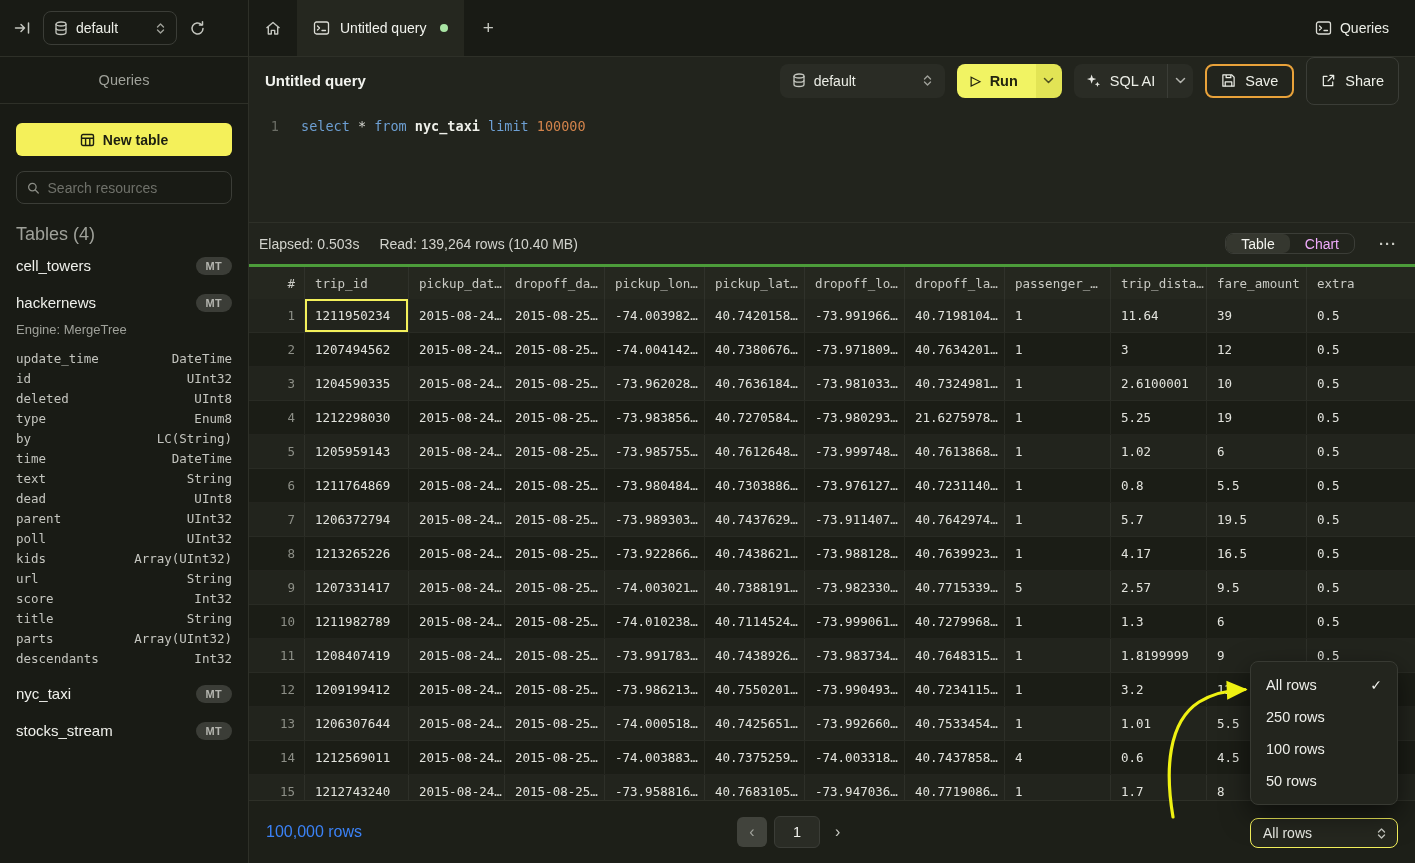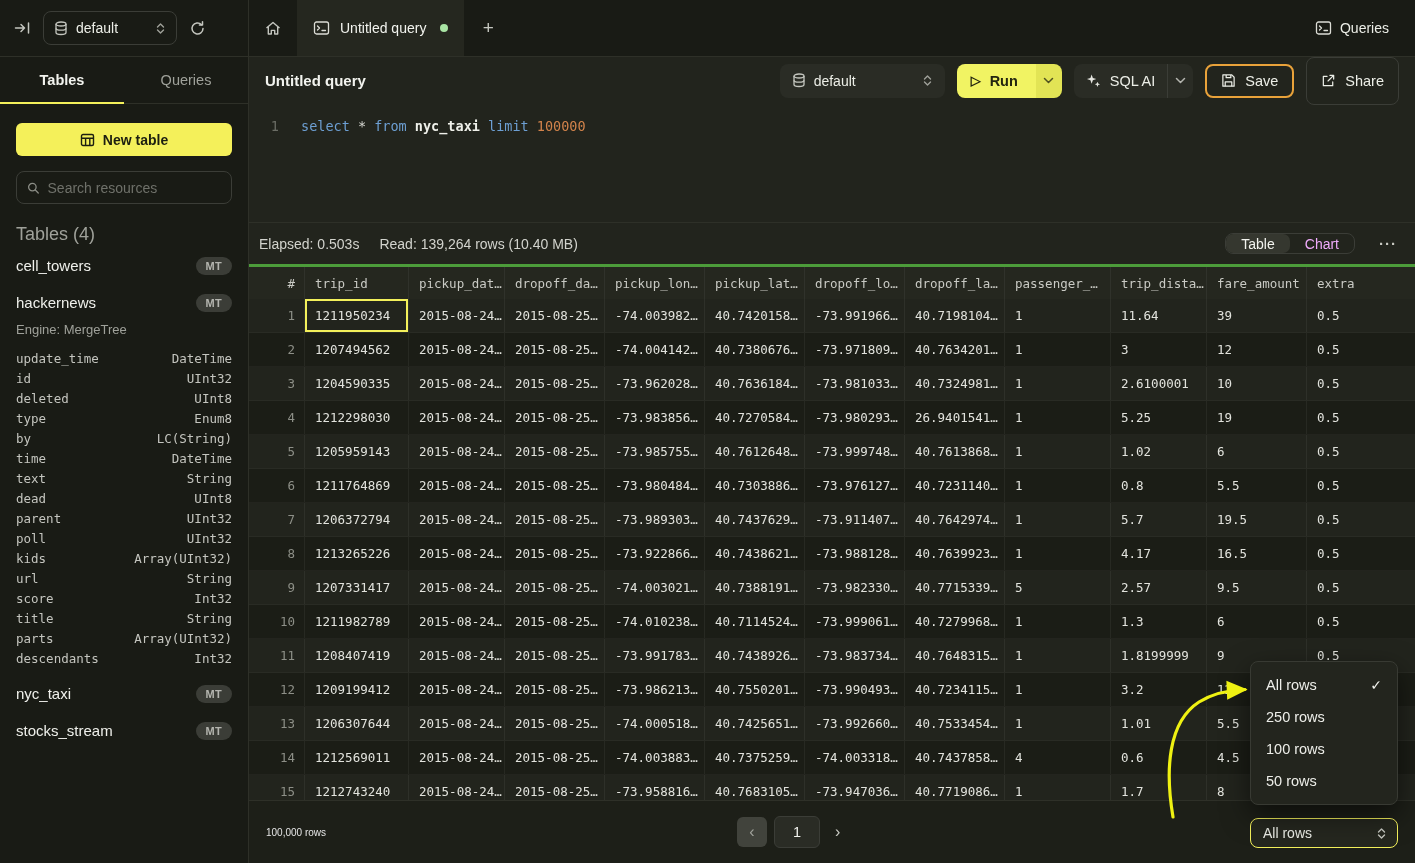--- a/index.html
+++ b/index.html
@@ -104,21 +104,21 @@
   .c1{width:104px;flex:0 0 104px}
   .c2{width:96px;flex:0 0 96px}.c3{width:100px;flex:0 0 100px}
   .c4{width:100px;flex:0 0 100px}.c5{width:100px;flex:0 0 100px}
   .c6{width:100px;flex:0 0 100px}.c7{width:100px;flex:0 0 100px}
   .c8{width:106px;flex:0 0 106px}.c9{width:96px;flex:0 0 96px}
   .c10{width:100px;flex:0 0 100px}.c11{flex:1;border-right:none}
   .cell.selected{box-shadow:inset 0 0 0 2px var(--yellow)}
 
   
   .rfooter{height:63px;flex:0 0 63px;border-top:1px solid var(--border);background:#1d1f18;display:flex;align-items:center;padding:0 17px;position:relative}
-  .total{font-size:10px;color:#e5e5e5}
+  .total{font-size:16px;color:#3b82f6}
   .pagination{position:absolute;left:488px;display:flex;align-items:center;gap:7px}
   .pg-prev{width:30px;height:30px;border-radius:6px;background:#41433c;color:#9fa19a;display:flex;align-items:center;justify-content:center;font-size:16px;cursor:pointer}
   .pg-num{width:46px;height:32px;border-radius:6px;background:var(--bg3);border:1px solid var(--border-l);display:flex;align-items:center;justify-content:center;font-size:14.5px;color:#f2f3ee;cursor:pointer}
   .pg-next{margin-left:8px;color:#c9cac3;font-size:16px;cursor:pointer}
   .size-select{position:absolute;right:17px;top:17px;width:148px;height:30px;border:1.5px solid var(--yellow);border-radius:8px;background:var(--bg2);display:flex;align-items:center;justify-content:space-between;padding:0 10px 0 12px;font-size:14px;color:var(--text);cursor:pointer}
 
   
   .rows-menu{position:absolute;left:1250px;top:661px;width:148px;background:#23251e;border:1px solid #383a33;border-radius:8px;padding:7px 0;box-shadow:0 10px 28px rgba(0,0,0,.55);z-index:30}
   .menu-item{height:32px;display:flex;align-items:center;justify-content:space-between;padding:0 15px;font-size:14.5px;color:#edeee9;cursor:pointer}
   .menu-item .check{color:#f2f3ee;font-size:14px}
@@ -191,21 +191,20 @@
           </svg>
       </span>
       <span>Queries</span>
     </div>
   </div>
 
   <div class="body">
 
     <div class="sidebar">
       <div class="sb-tabs">
-        <div class="sb-tab active">Tables</div>
         <div class="sb-tab">Queries</div>
       </div>
       <div class="sb-body">
         <button class="new-table-btn">
           <svg class="ic" width="15" height="14" viewBox="0 0 15 14" fill="none" stroke="#1c1e10" stroke-width="1.4">
               <rect x="1.5" y="1.5" width="12" height="11" rx="1.5"></rect>
               <path d="M1.5 5.2h12M5.6 5.2V12.5M9.8 5.2V12.5"></path>
             </svg>
           <span>New table</span>
         </button>
@@ -445,21 +444,21 @@
               <div class="cell td c11">0.5</div>
             </div>
             <div class="trow alt">
               <div class="cell td c0">4</div>
               <div class="cell td c1">1212298030</div>
               <div class="cell td c2">2015-08-24…</div>
               <div class="cell td c3">2015-08-25…</div>
               <div class="cell td c4">-73.983856…</div>
               <div class="cell td c5">40.7270584…</div>
               <div class="cell td c6">-73.980293…</div>
-              <div class="cell td c7">26.9401541…</div>
+              <div class="cell td c7">21.6275978…</div>
               <div class="cell td c8">1</div>
               <div class="cell td c9">5.25</div>
               <div class="cell td c10">19</div>
               <div class="cell td c11">0.5</div>
             </div>
             <div class="trow">
               <div class="cell td c0">5</div>
               <div class="cell td c1">1205959143</div>
               <div class="cell td c2">2015-08-24…</div>
               <div class="cell td c3">2015-08-25…</div>

